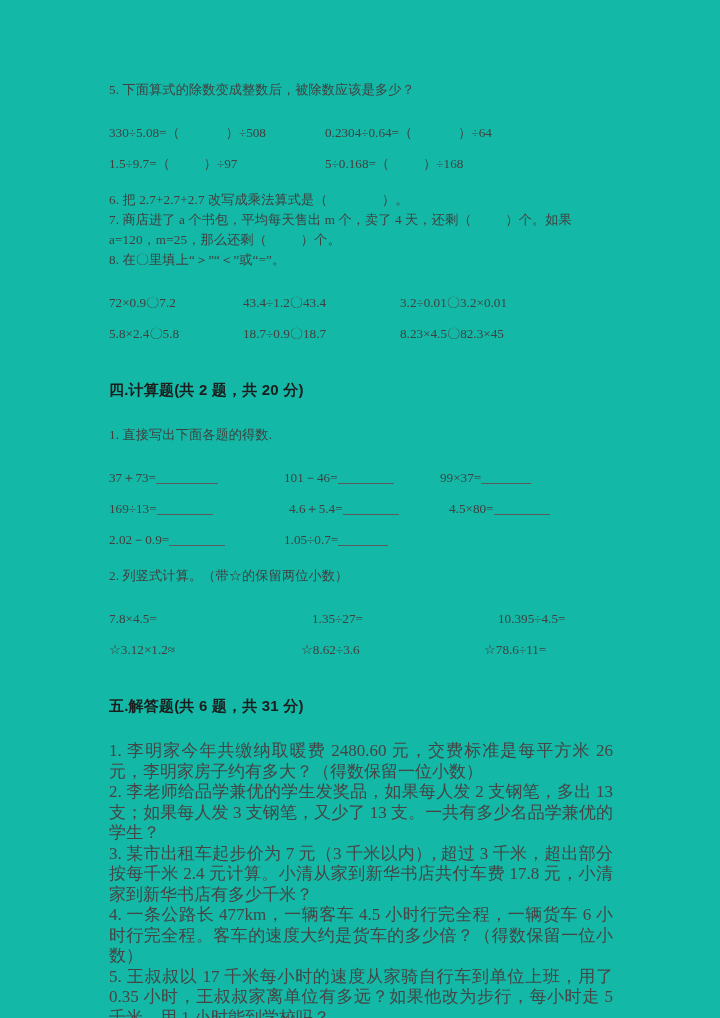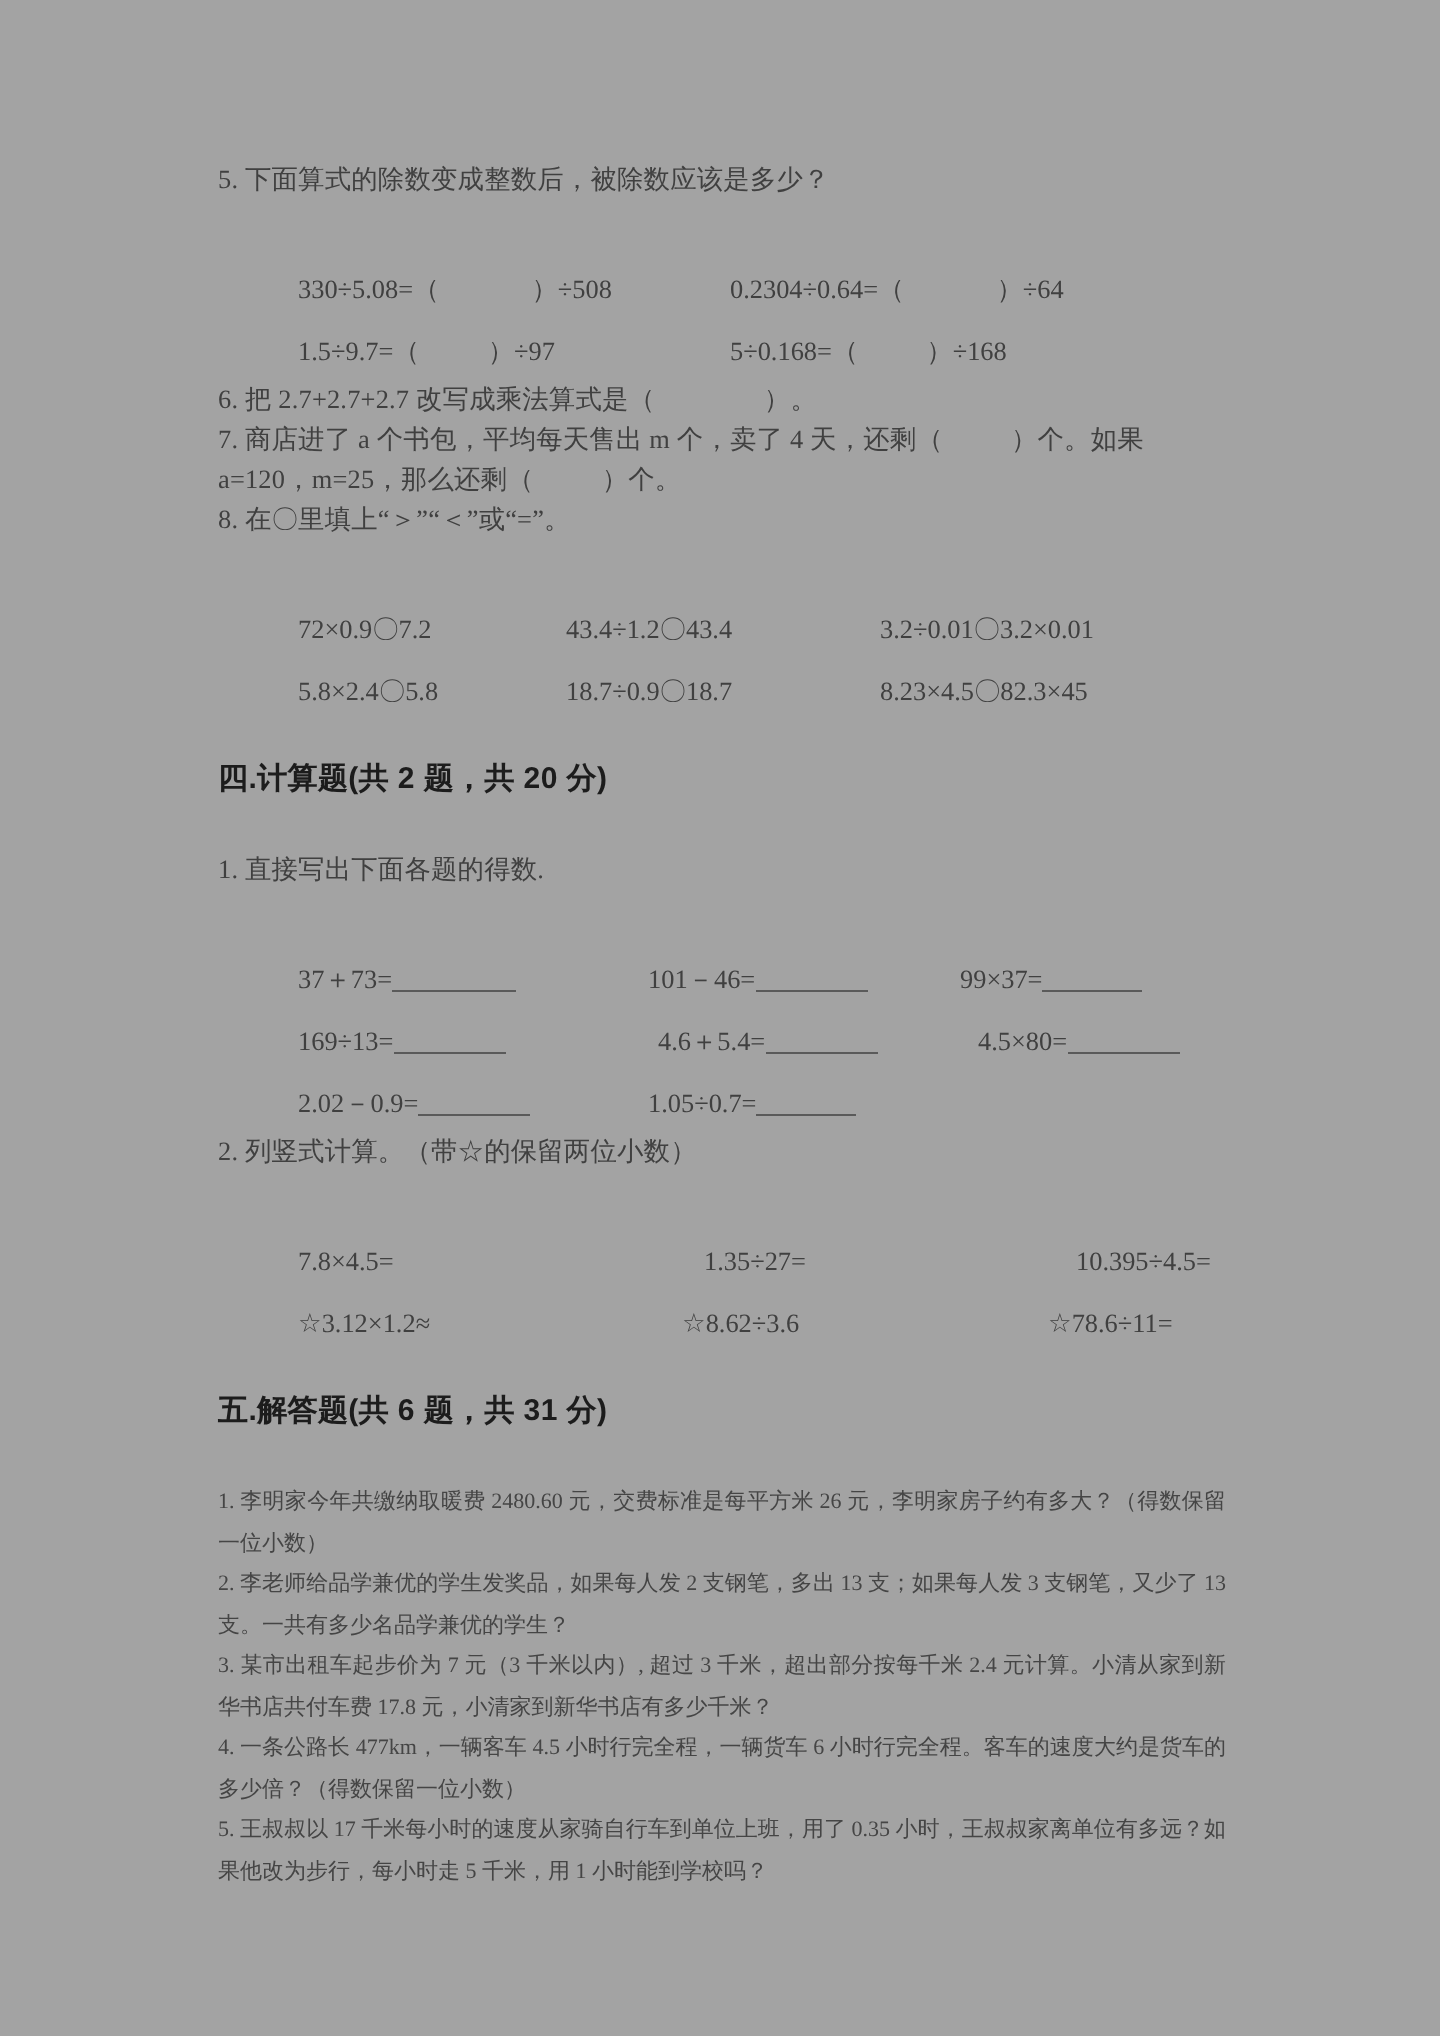--- a/index.html
+++ b/index.html
@@ -13,39 +13,39 @@
     position: relative;
     overflow: hidden;
     font-family: "Liberation Serif", "DejaVu Serif", serif;
     color: #3a3a3a;
   }
   .page {
     position: absolute;
     left: 0; top: 0;
     width: 720px;
     height: 1018px;
-    background: #a3a3a3;
+    background: #14b8a6;
   }
   .content {
     position: absolute;
     left: 109px;
     top: 80px;
     width: 504px;
   }
 
   
   .line {
     font-size: 13.2px;
     line-height: 20px;
     color: #404040;
     letter-spacing: 0.1px;
     white-space: pre-wrap;
   }
   .para {
-    font-size: 11px;
+    font-size: 17px;
     line-height: 20.5px;
     color: #454545;
     text-align: justify;
     text-justify: inter-ideograph;
     white-space: pre-wrap;
   }
 
   .gap-s { height: 11px; }
   .gap-m { height: 17px; }
   .gap-l { height: 24px; }
@@ -54,23 +54,22 @@
   
   .exrow {
     position: relative;
     height: 31px;
     font-size: 13.2px;
     line-height: 31px;
     color: #404040;
   }
   .col {
     position: absolute;
-    top: 12px;
+    top: 0;
     white-space: pre;
-    margin-left: 40px;
   }
 
   
   .section-head {
     font-family: "Liberation Sans", "DejaVu Sans", sans-serif;
     font-weight: bold;
     font-size: 15px;
     line-height: 22px;
     color: #1c1c1c;
     letter-spacing: 0.2px;

